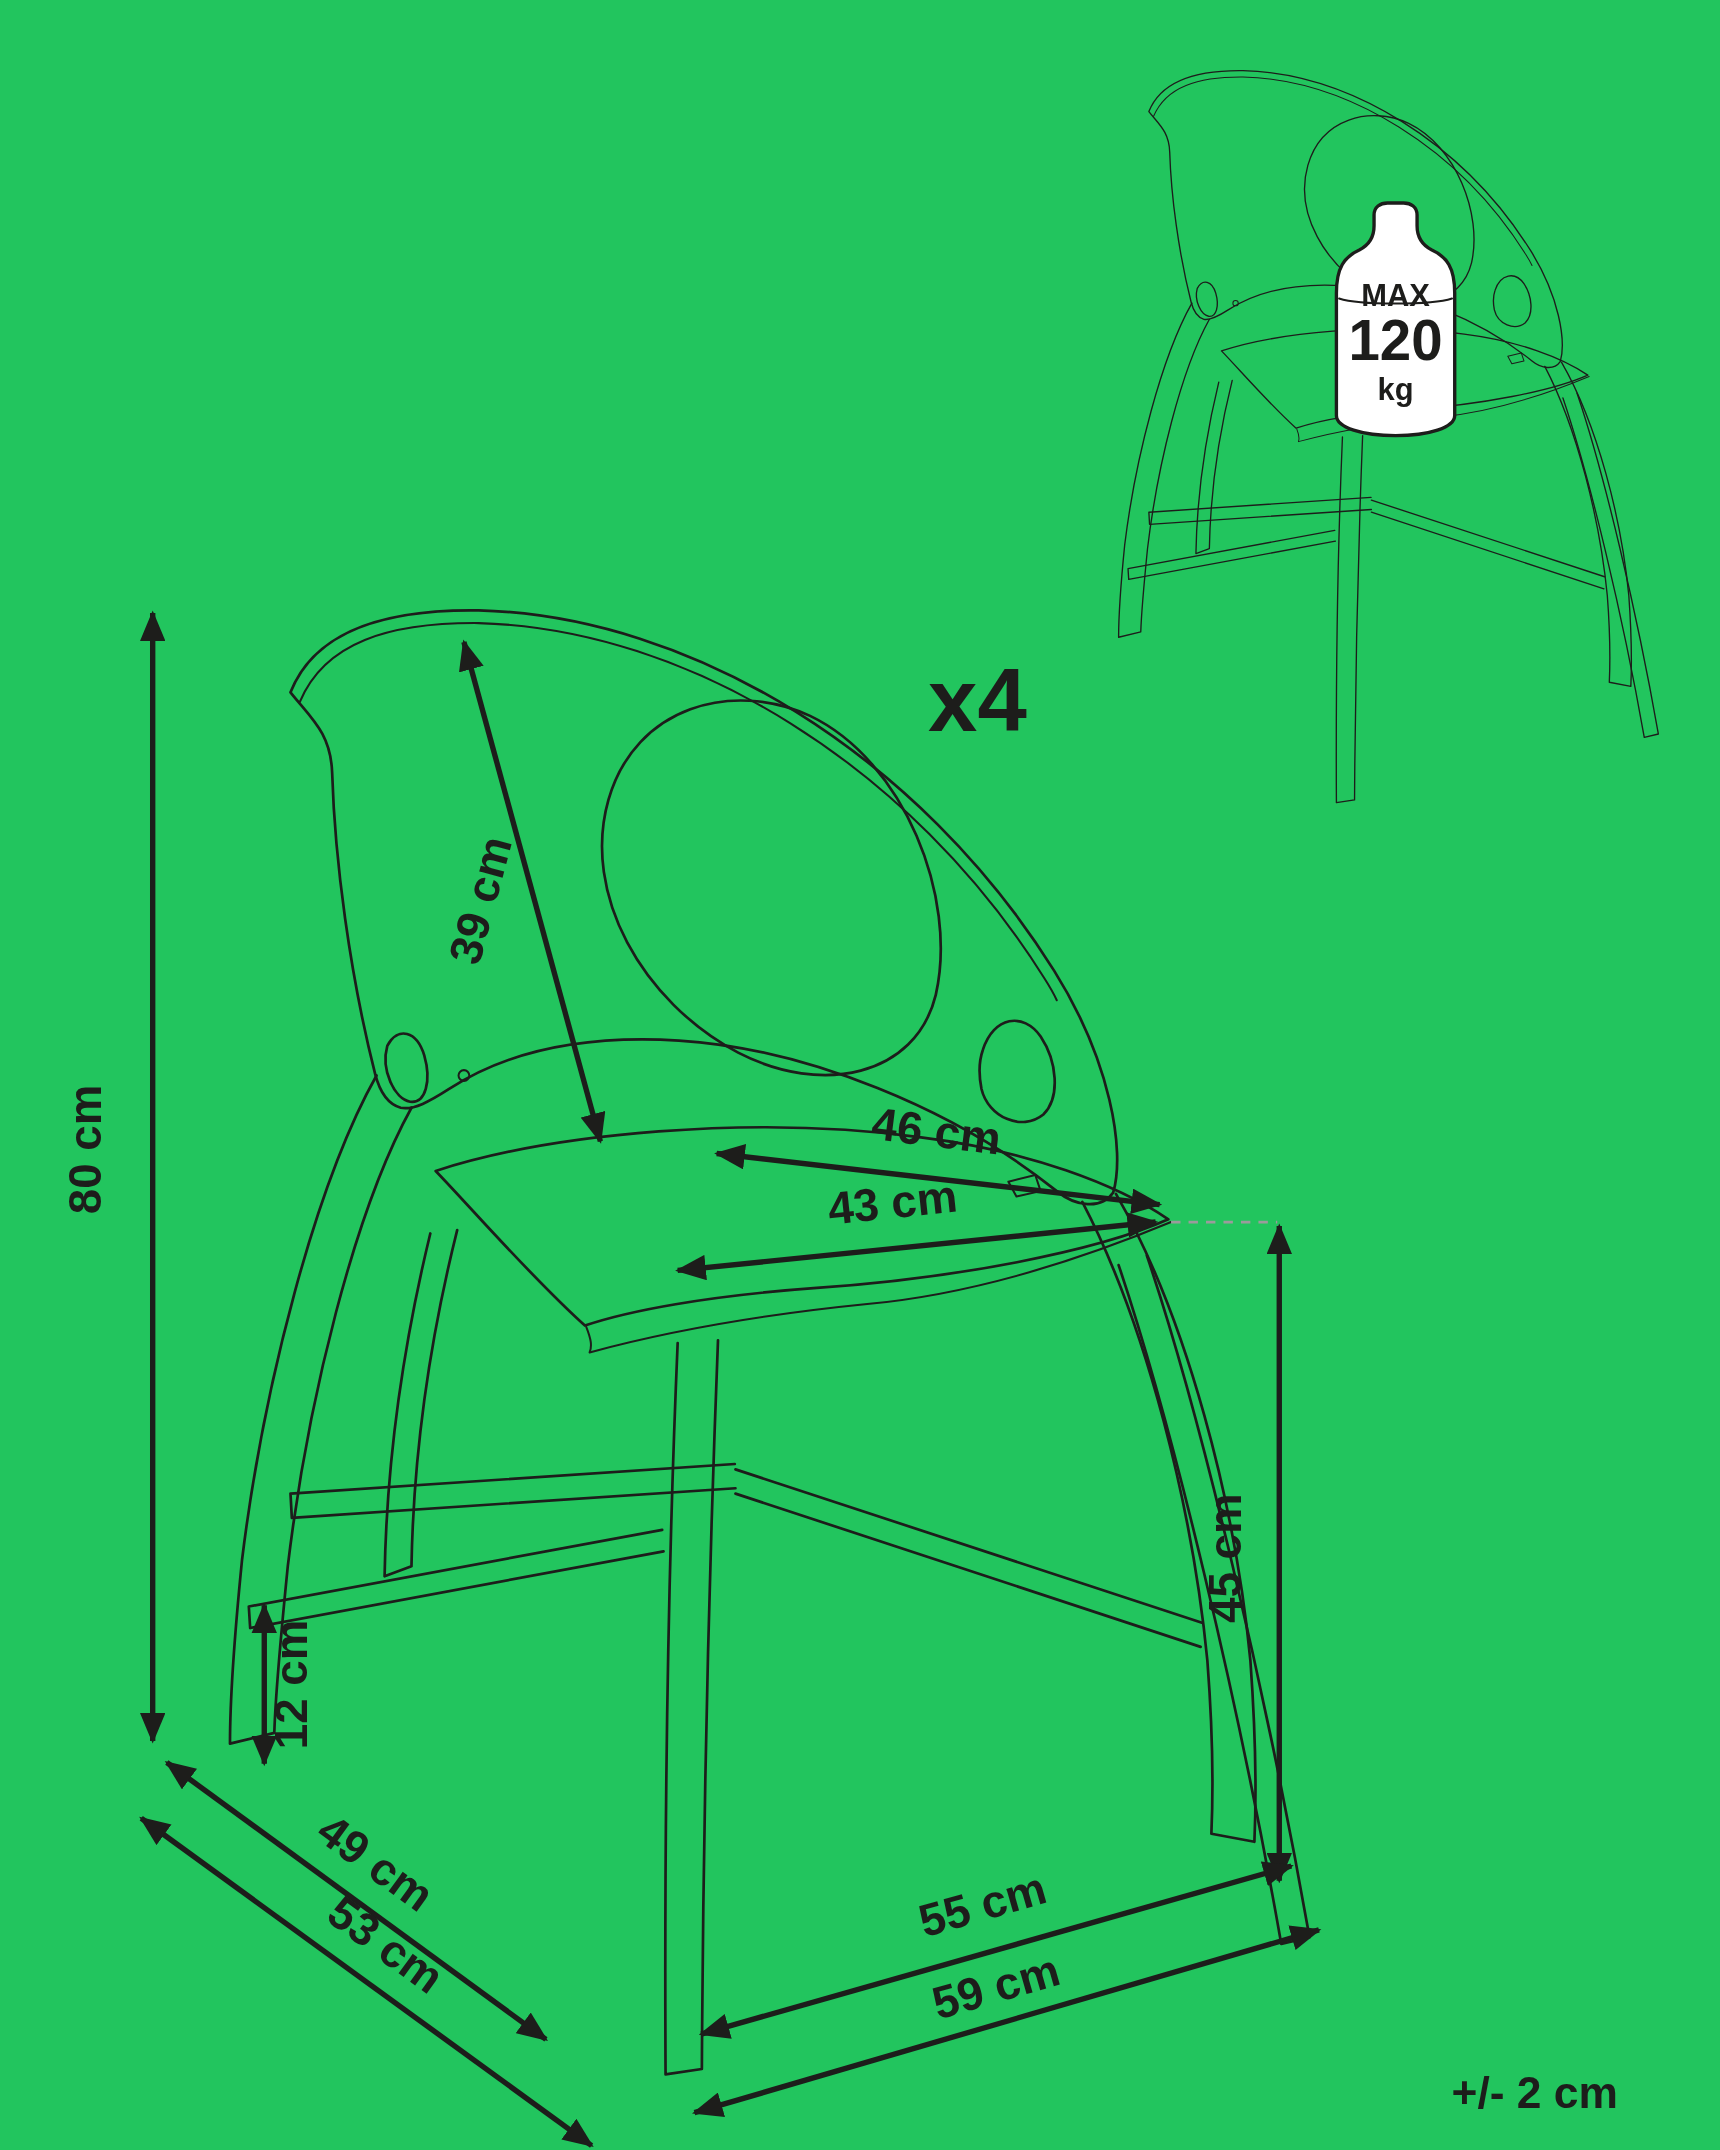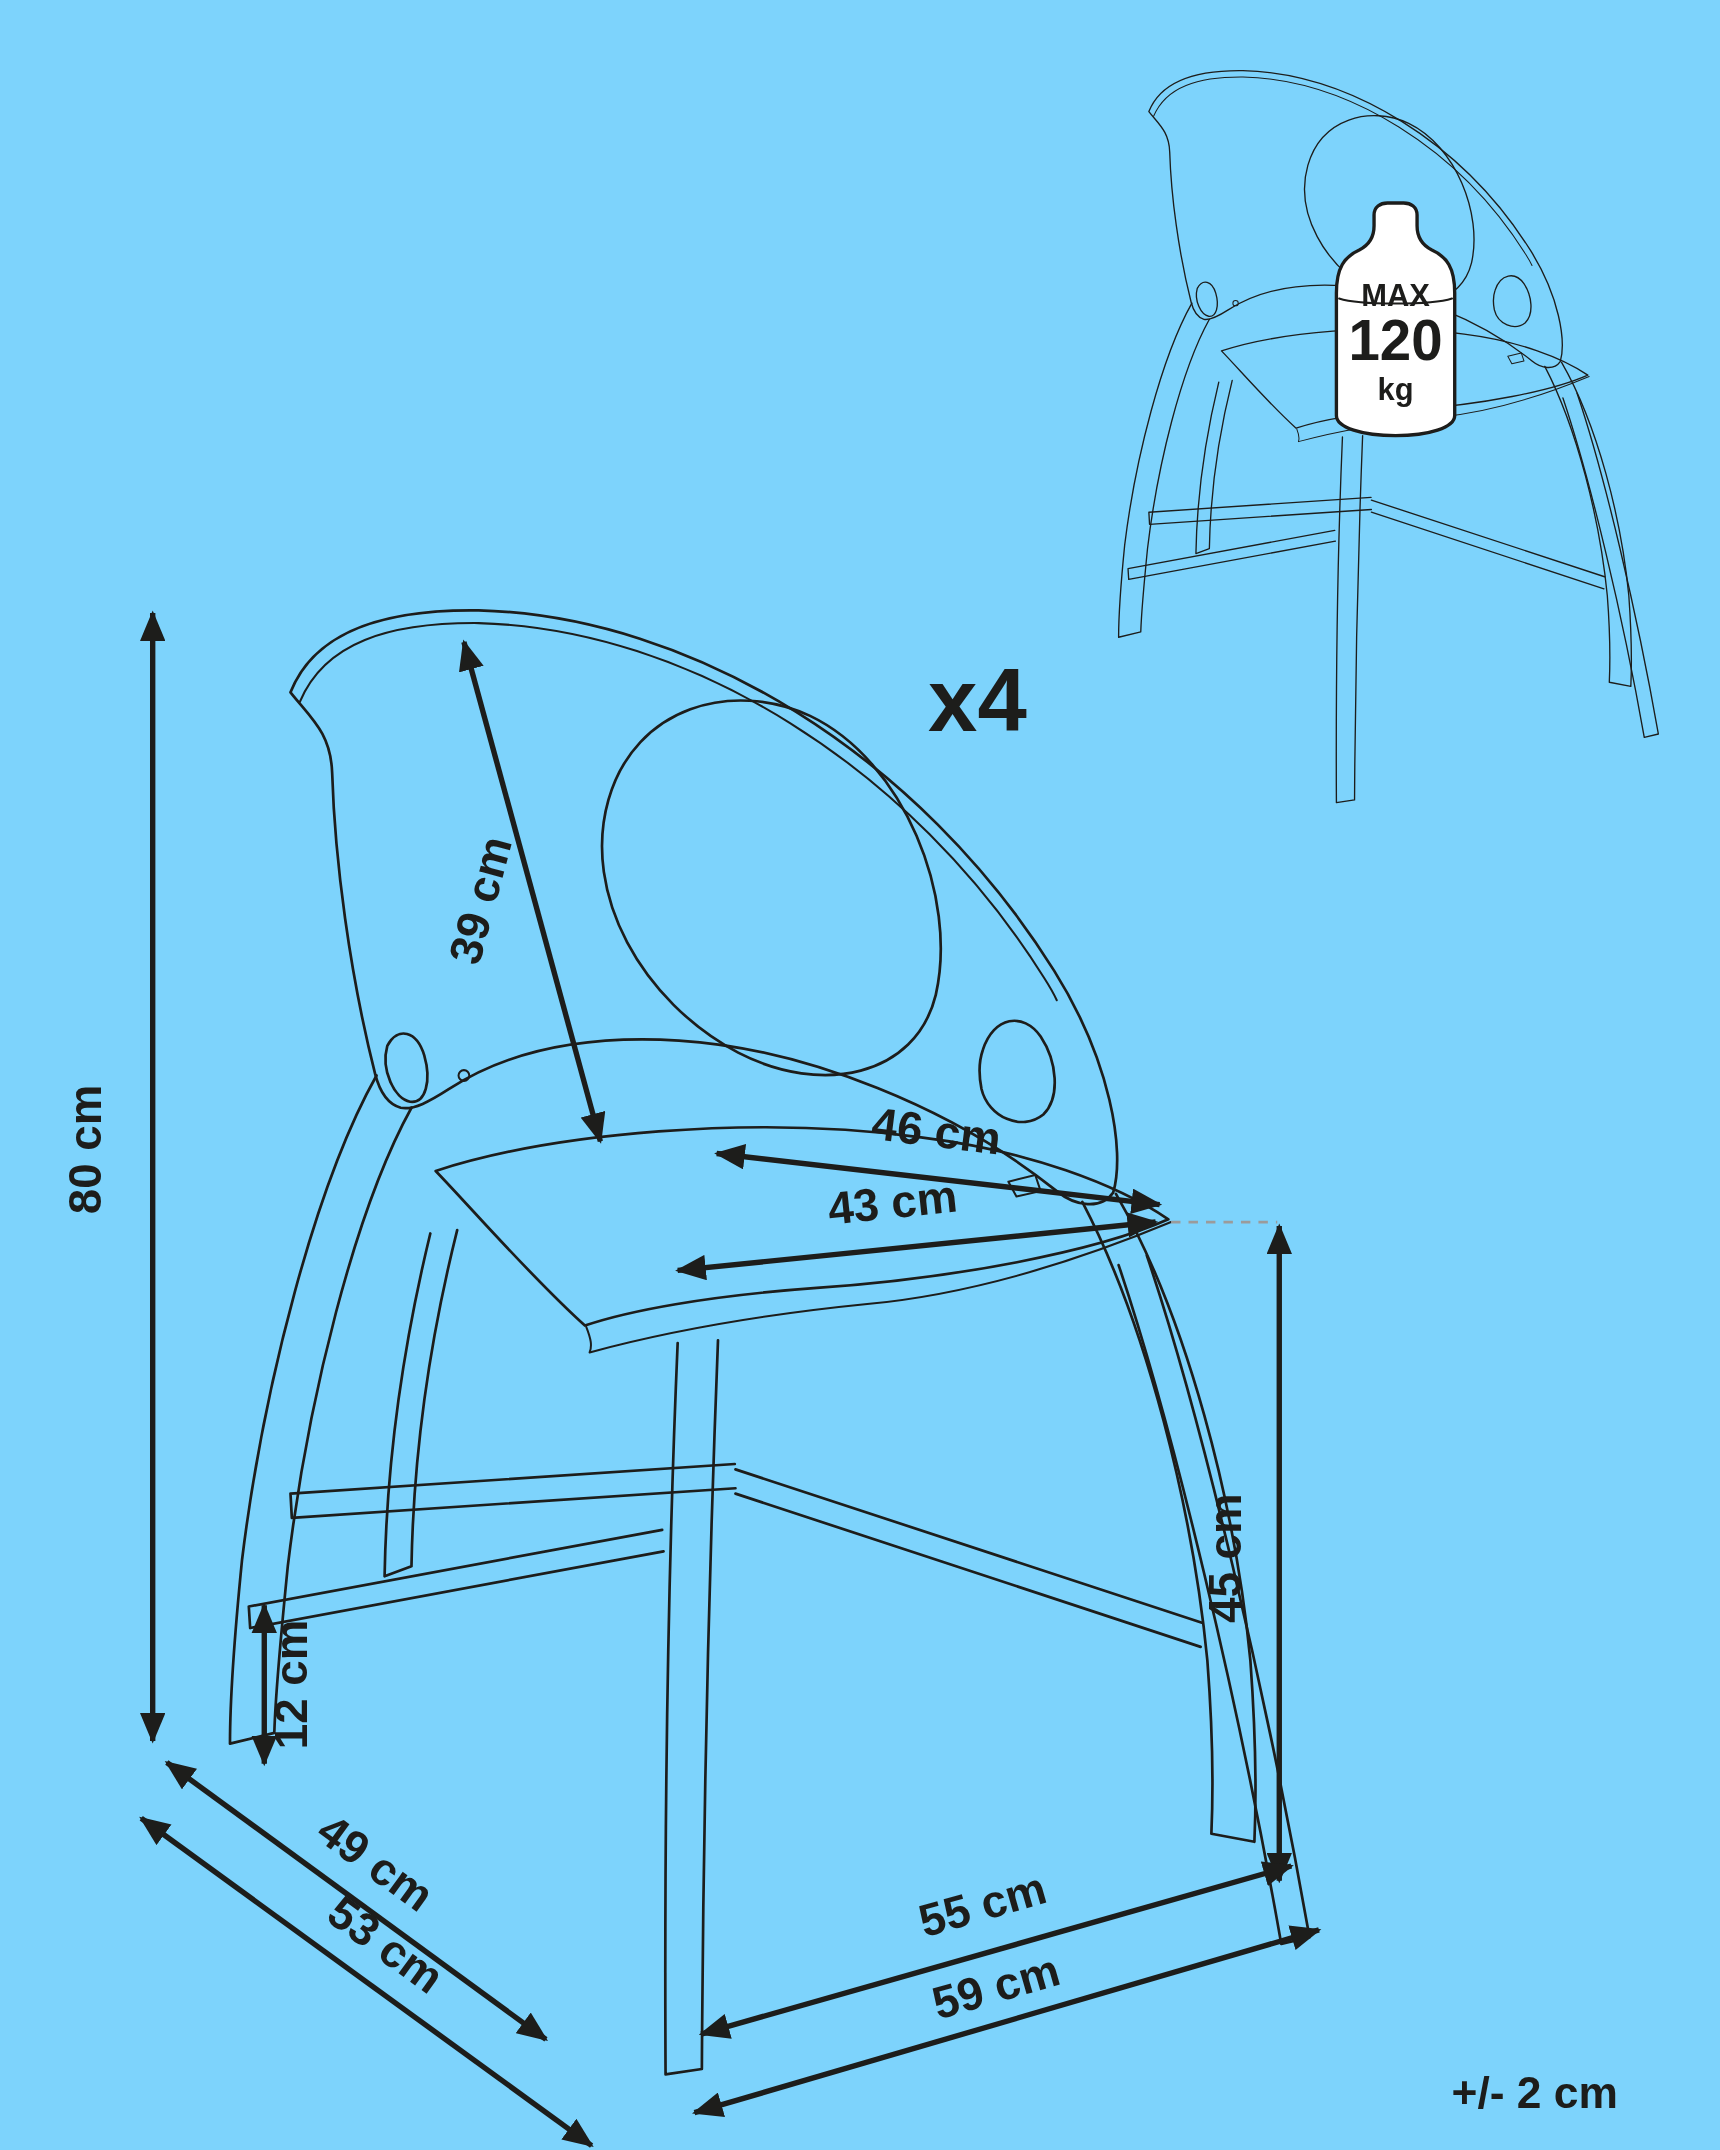--- a/index.html
+++ b/index.html
@@ -1,16 +1,16 @@
 <!DOCTYPE html>
 <html style="font-size:10.8px"><head>
 <meta charset="utf-8">
 <style>
   html,body{margin:0;padding:0;background:#ffffff;}
-  .canvas{position:relative;width:1721px;height:2151px;background:#7dd3fc;overflow:hidden;}
+  .canvas{position:relative;width:1721px;height:2151px;background:#22c55e;overflow:hidden;}
   svg{display:block;}
   .line{stroke:#1d1d1b;stroke-width:4;fill:none;stroke-linecap:round;stroke-linejoin:round;}
   .thin{stroke:#1d1d1b;stroke-width:3;fill:none;stroke-linecap:round;stroke-linejoin:round;}
   .dim{stroke:#1d1d1b;stroke-width:8;fill:none;}
   .dash{stroke:#9b9b9b;stroke-width:4;fill:none;stroke-dasharray:14 12;}
   .dim-label{font-family:"Liberation Sans",sans-serif;font-weight:700;font-size:68px;fill:#1d1d1b;text-anchor:middle;}
   .qty-label{font-family:"Liberation Sans",sans-serif;font-weight:700;font-size:132px;fill:#1d1d1b;text-anchor:middle;}
   .tol-label{font-family:"Liberation Sans",sans-serif;font-weight:700;font-size:66px;fill:#1d1d1b;text-anchor:middle;}
   .w-max{font-family:"Liberation Sans",sans-serif;font-weight:700;font-size:46px;fill:#1d1d1b;text-anchor:middle;}
   .w-val{font-family:"Liberation Sans",sans-serif;font-weight:700;font-size:84px;fill:#1d1d1b;text-anchor:middle;}

